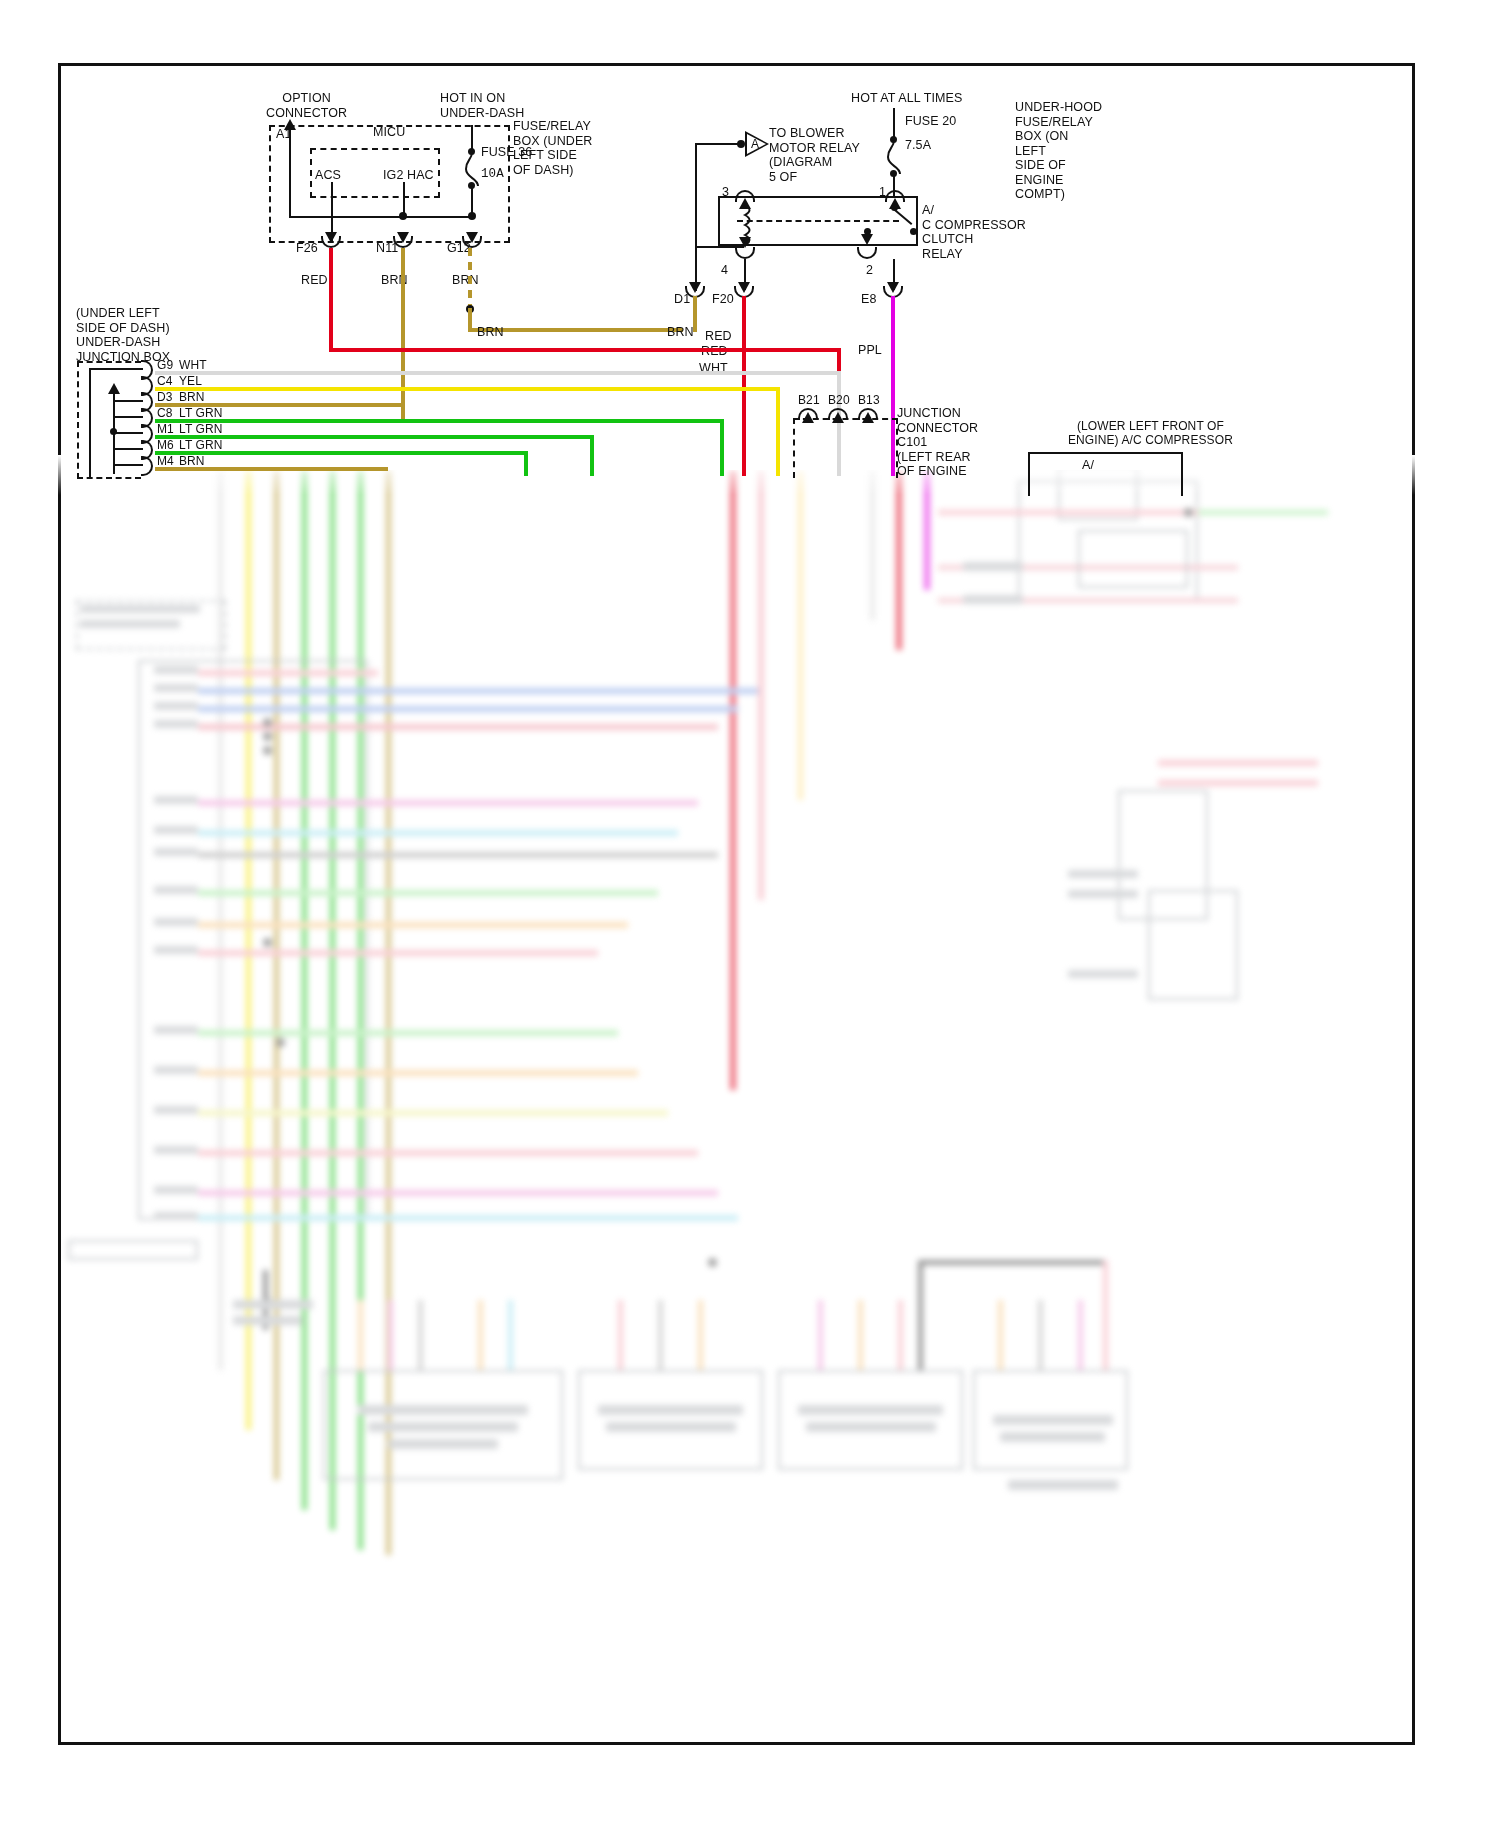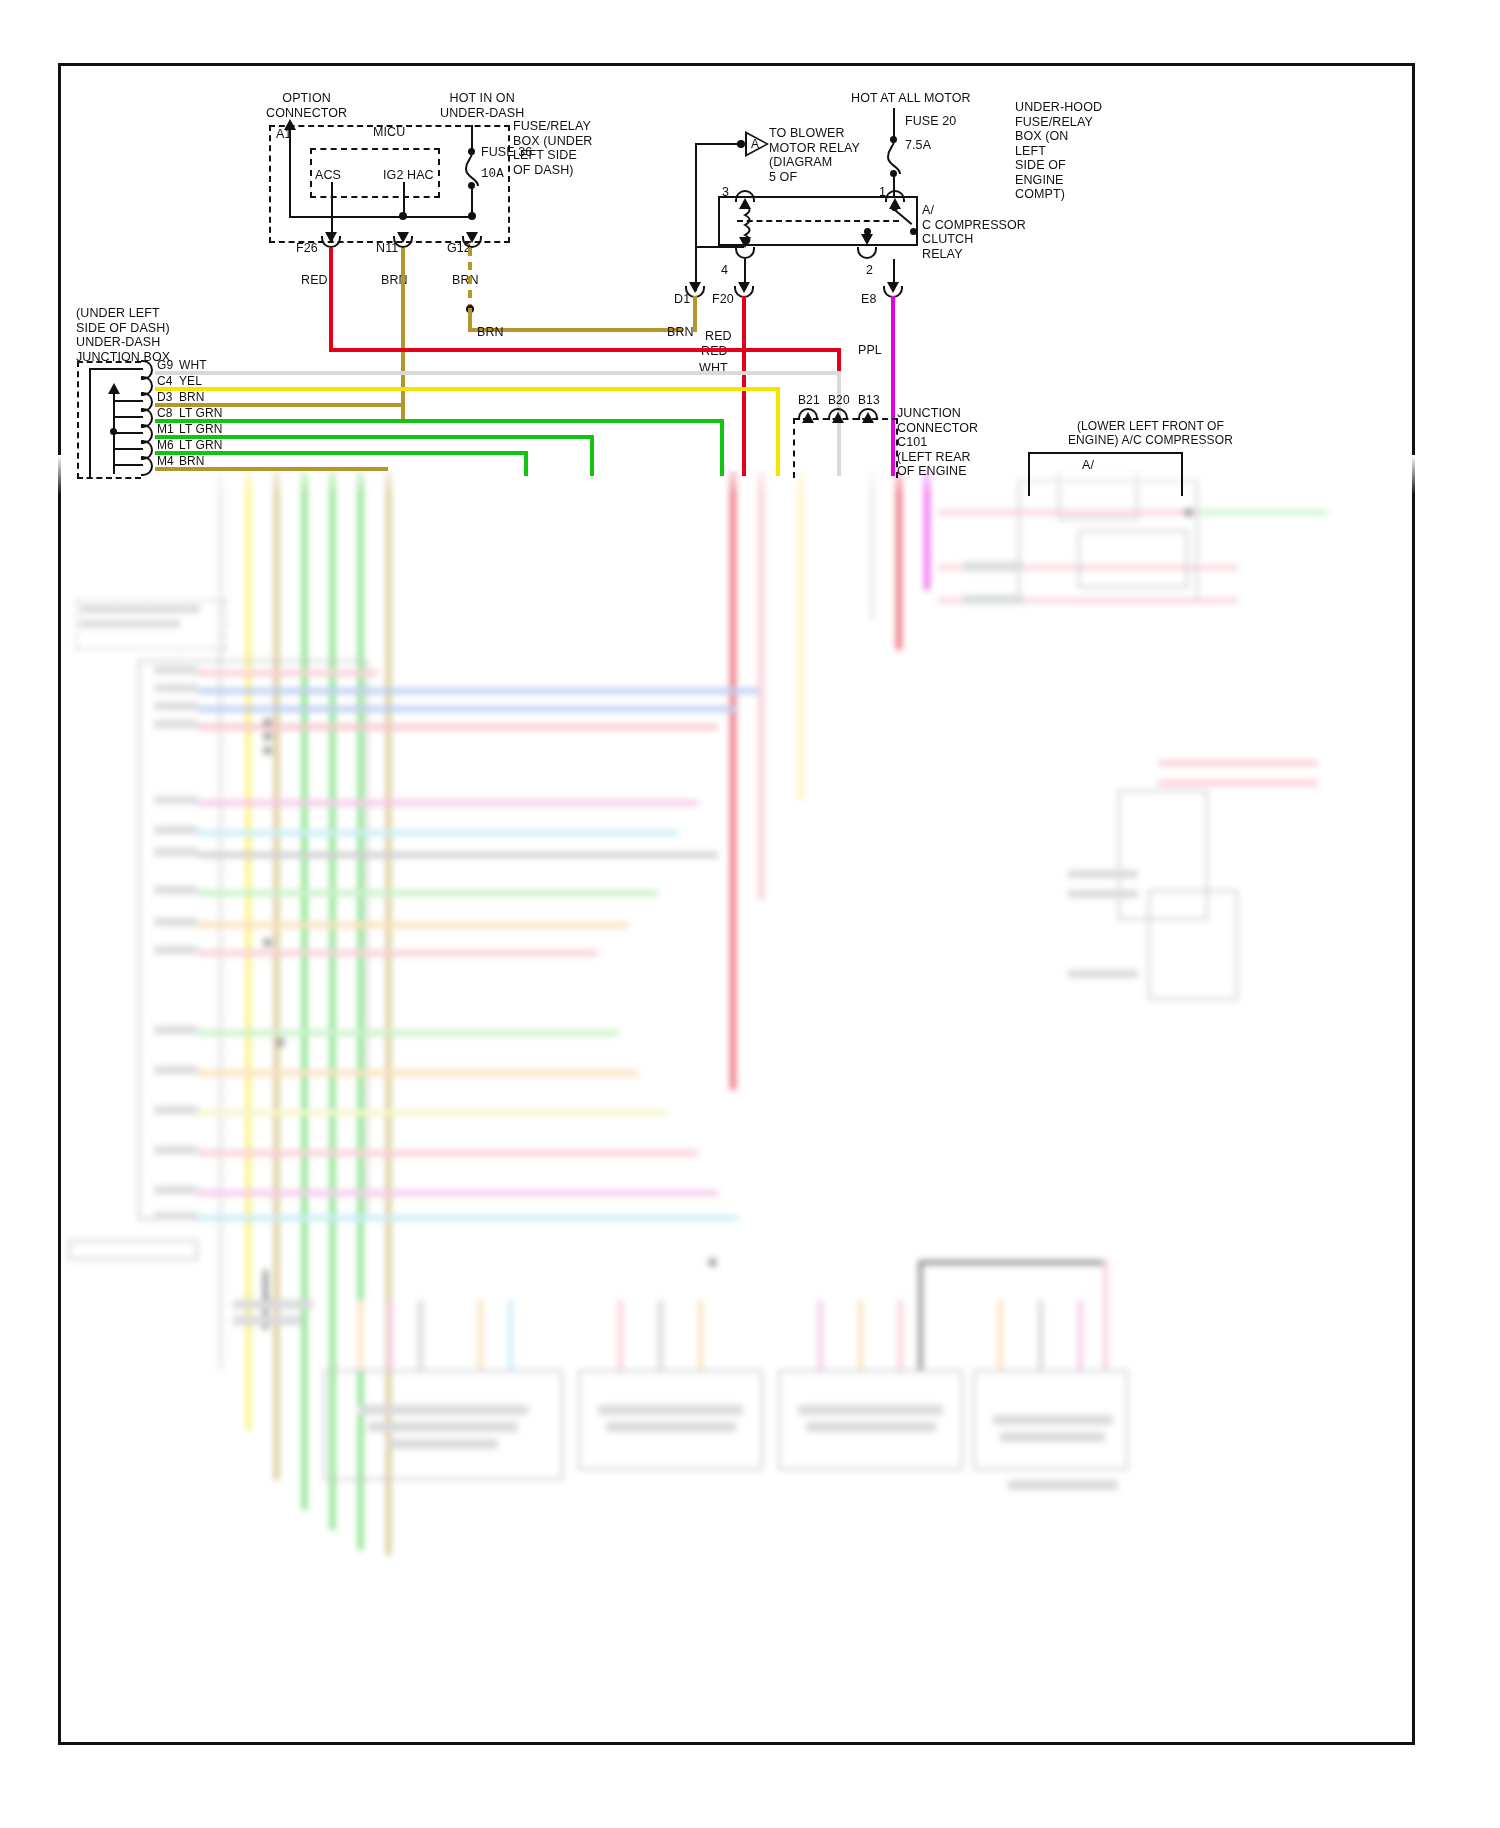--- a/index.html
+++ b/index.html
@@ -208,21 +208,21 @@
   <div class="lbl" style="left:315px;top:168px;"><span>ACS</span></div>
   <div class="lbl" style="left:383px;top:168px;"><span>IG2 HAC</span></div>
 
   <div class="wire wv" style="left:331px;top:182px;height:60px;"></div>
   <div class="wire wv" style="left:403px;top:182px;height:36px;"></div>
 
   <div class="wire wh" style="left:289px;top:216px;width:183px;"></div>
   <div class="dot" style="left:399px;top:212px;"></div>
   <div class="dot" style="left:468px;top:212px;"></div>
 
-  <div class="lbl" style="left:440px;top:91px;text-align:center;"><span>HOT IN ON
+  <div class="lbl" style="left:440px;top:91px;text-align:left;"><span>HOT IN ON
 UNDER-DASH</span></div>
   <div class="wire wv" style="left:471px;top:125px;height:28px;"></div>
   <div class="dot sm" style="left:468px;top:148px;"></div>
   <div class="fuse" style="left:465px;top:152px;">
     <svg width="14" height="34" viewBox="0 0 14 34">
       <path d="M7 0 C7 8, 1 8, 1 17 C1 26, 13 26, 13 34" stroke="#111" stroke-width="2" fill="none"></path>
     </svg>
   </div>
   <div class="dot sm" style="left:468px;top:182px;"></div>
   <div class="wire wv" style="left:471px;top:186px;height:32px;"></div>
@@ -264,21 +264,21 @@
   <div class="wire wv" style="left:695px;top:143px;height:148px;"></div>
   <div class="dot" style="left:737px;top:140px;"></div>
   <div class="tri" style="left:745px;top:131px;"></div>
   <div class="tri-in" style="left:747px;top:134px;"></div>
   <div class="tri-letter" style="left:751px;top:137px;"><span>A</span></div>
   <div class="lbl" style="left:769px;top:126px;"><span>TO BLOWER
 MOTOR RELAY
 (DIAGRAM
 5 OF</span></div>
 
-  <div class="lbl" style="left:851px;top:91px;"><span>HOT AT ALL MOTOR</span></div>
+  <div class="lbl" style="left:851px;top:91px;"><span>HOT AT ALL TIMES</span></div>
   <div class="wire wv" style="left:893px;top:108px;height:32px;"></div>
   <div class="dot sm" style="left:890px;top:136px;"></div>
   <div class="fuse" style="left:887px;top:140px;">
     <svg width="14" height="34" viewBox="0 0 14 34">
       <path d="M7 0 C7 8, 1 8, 1 17 C1 26, 13 26, 13 34" stroke="#111" stroke-width="2" fill="none"></path>
     </svg>
   </div>
   <div class="dot sm" style="left:890px;top:170px;"></div>
   <div class="wire wv" style="left:893px;top:174px;height:22px;"></div>
   <div class="lbl" style="left:905px;top:114px;"><span>FUSE 20</span></div>

